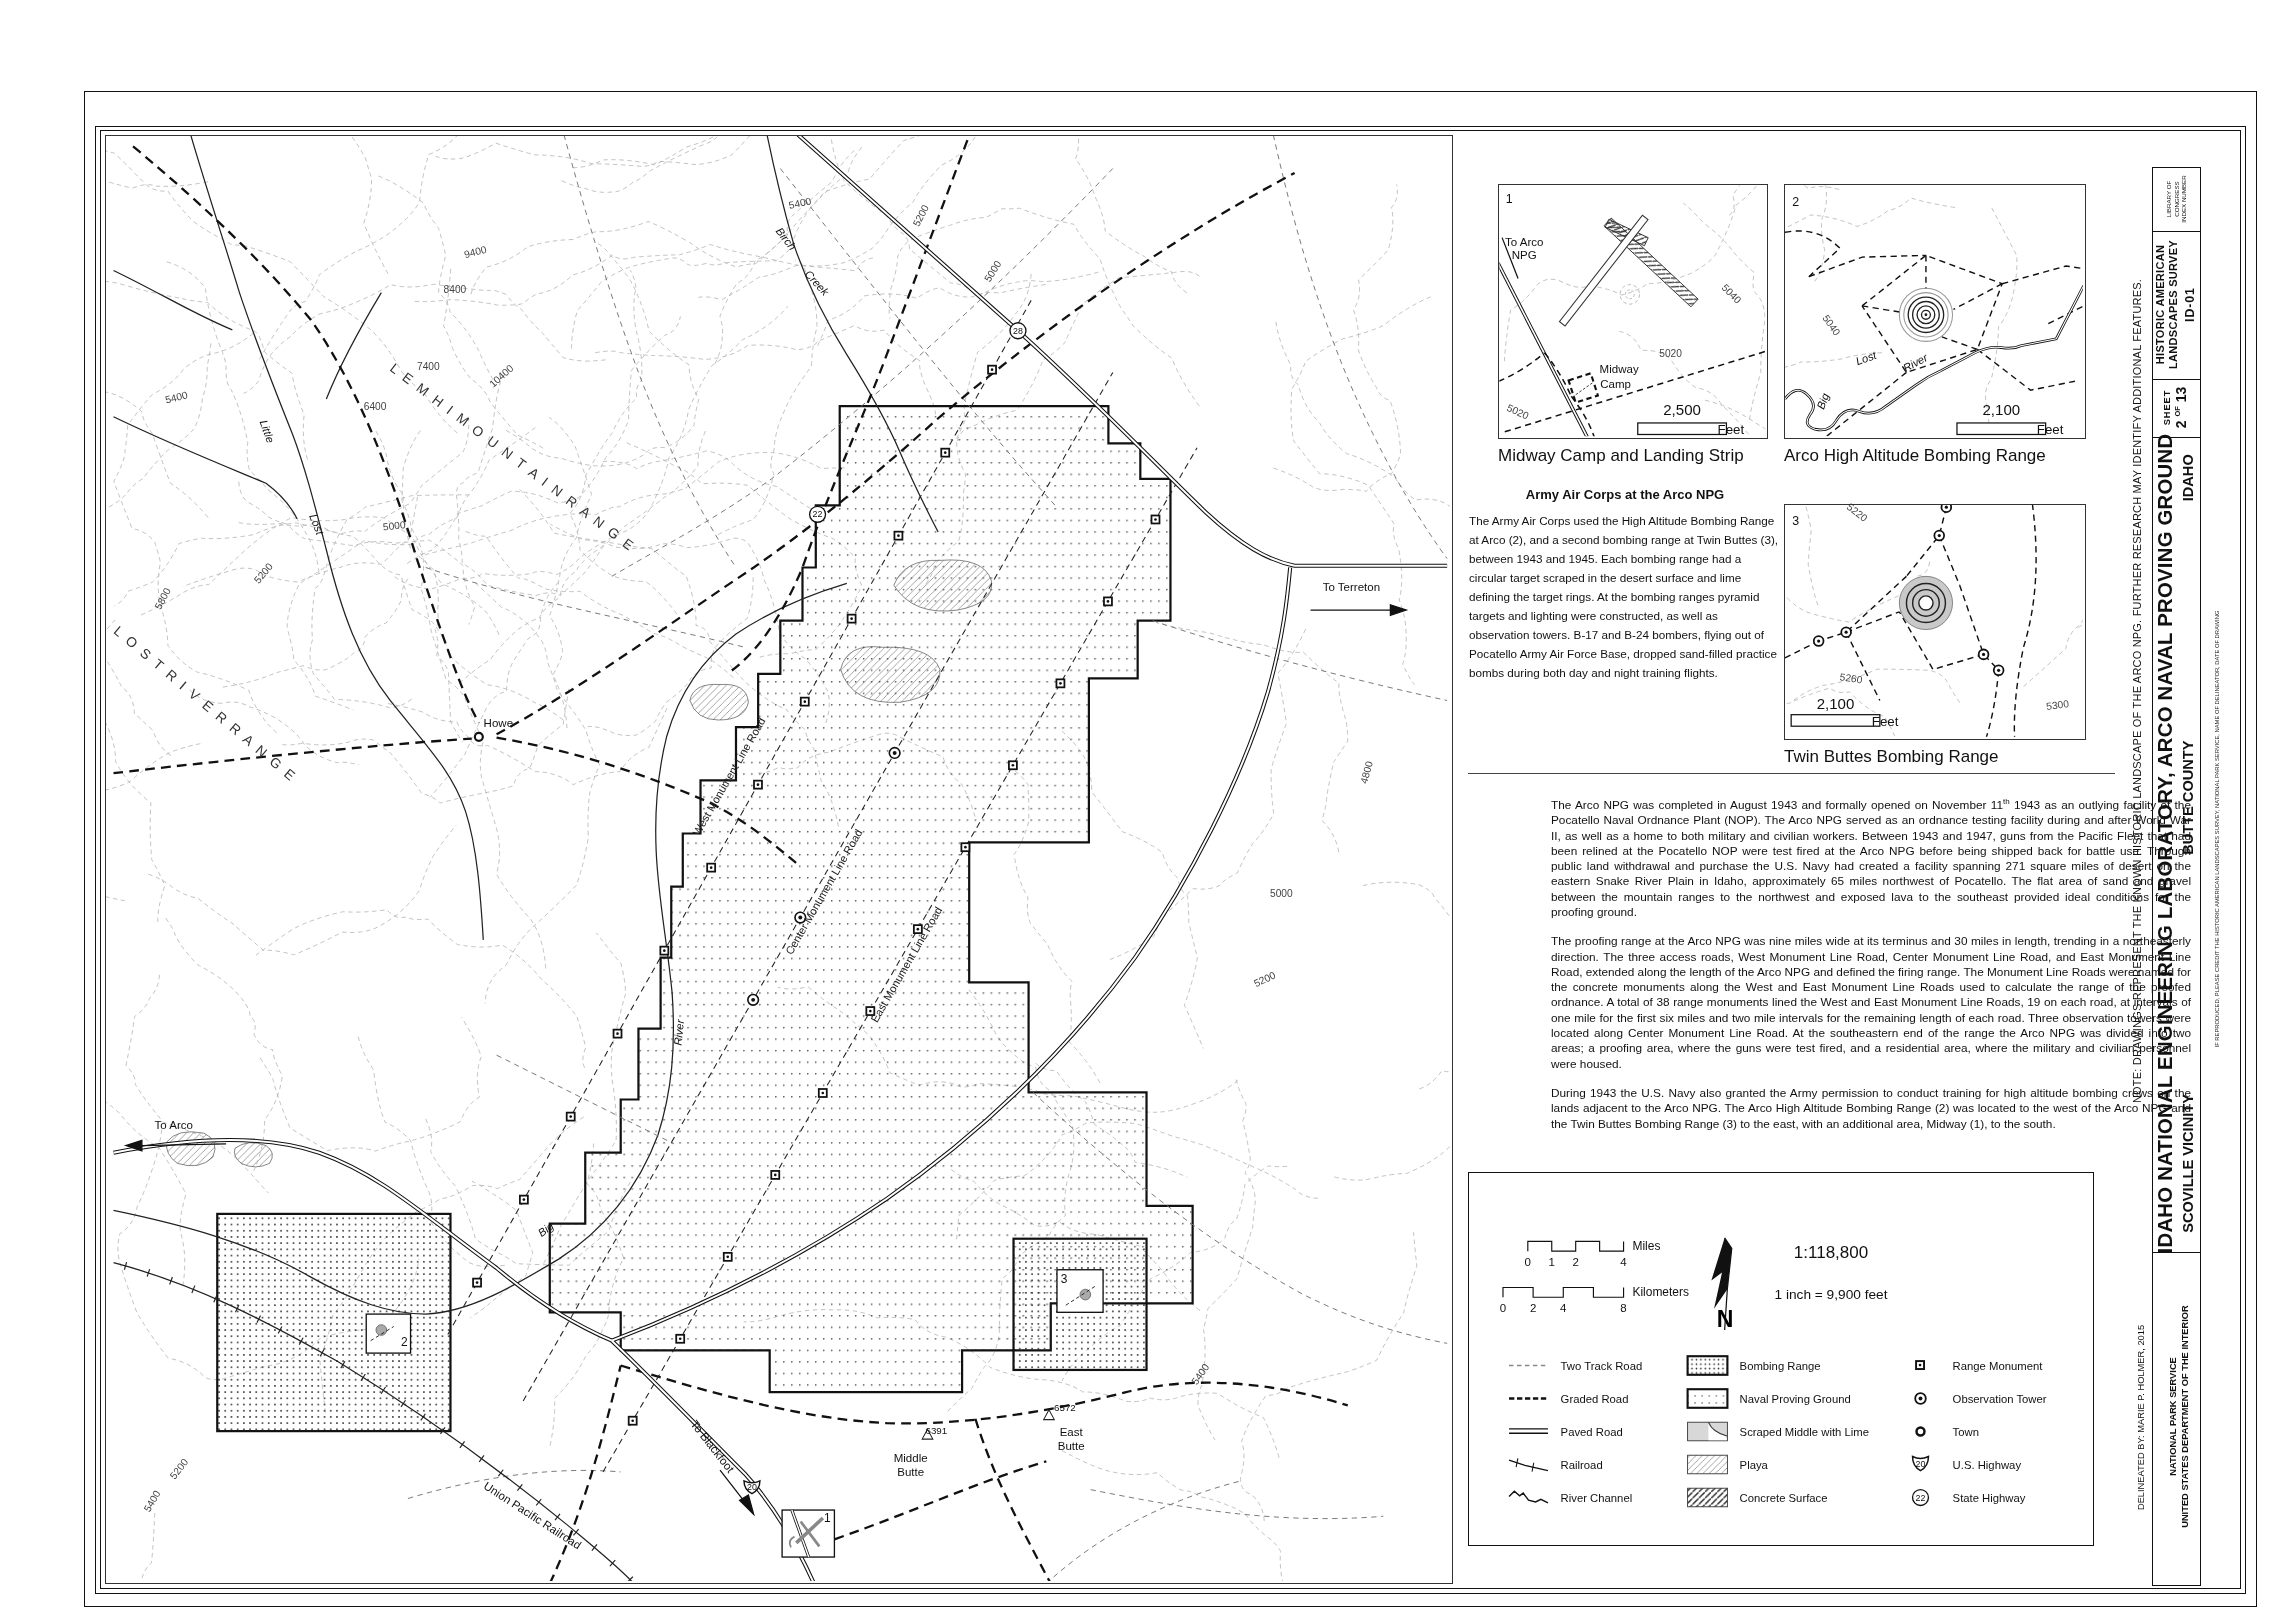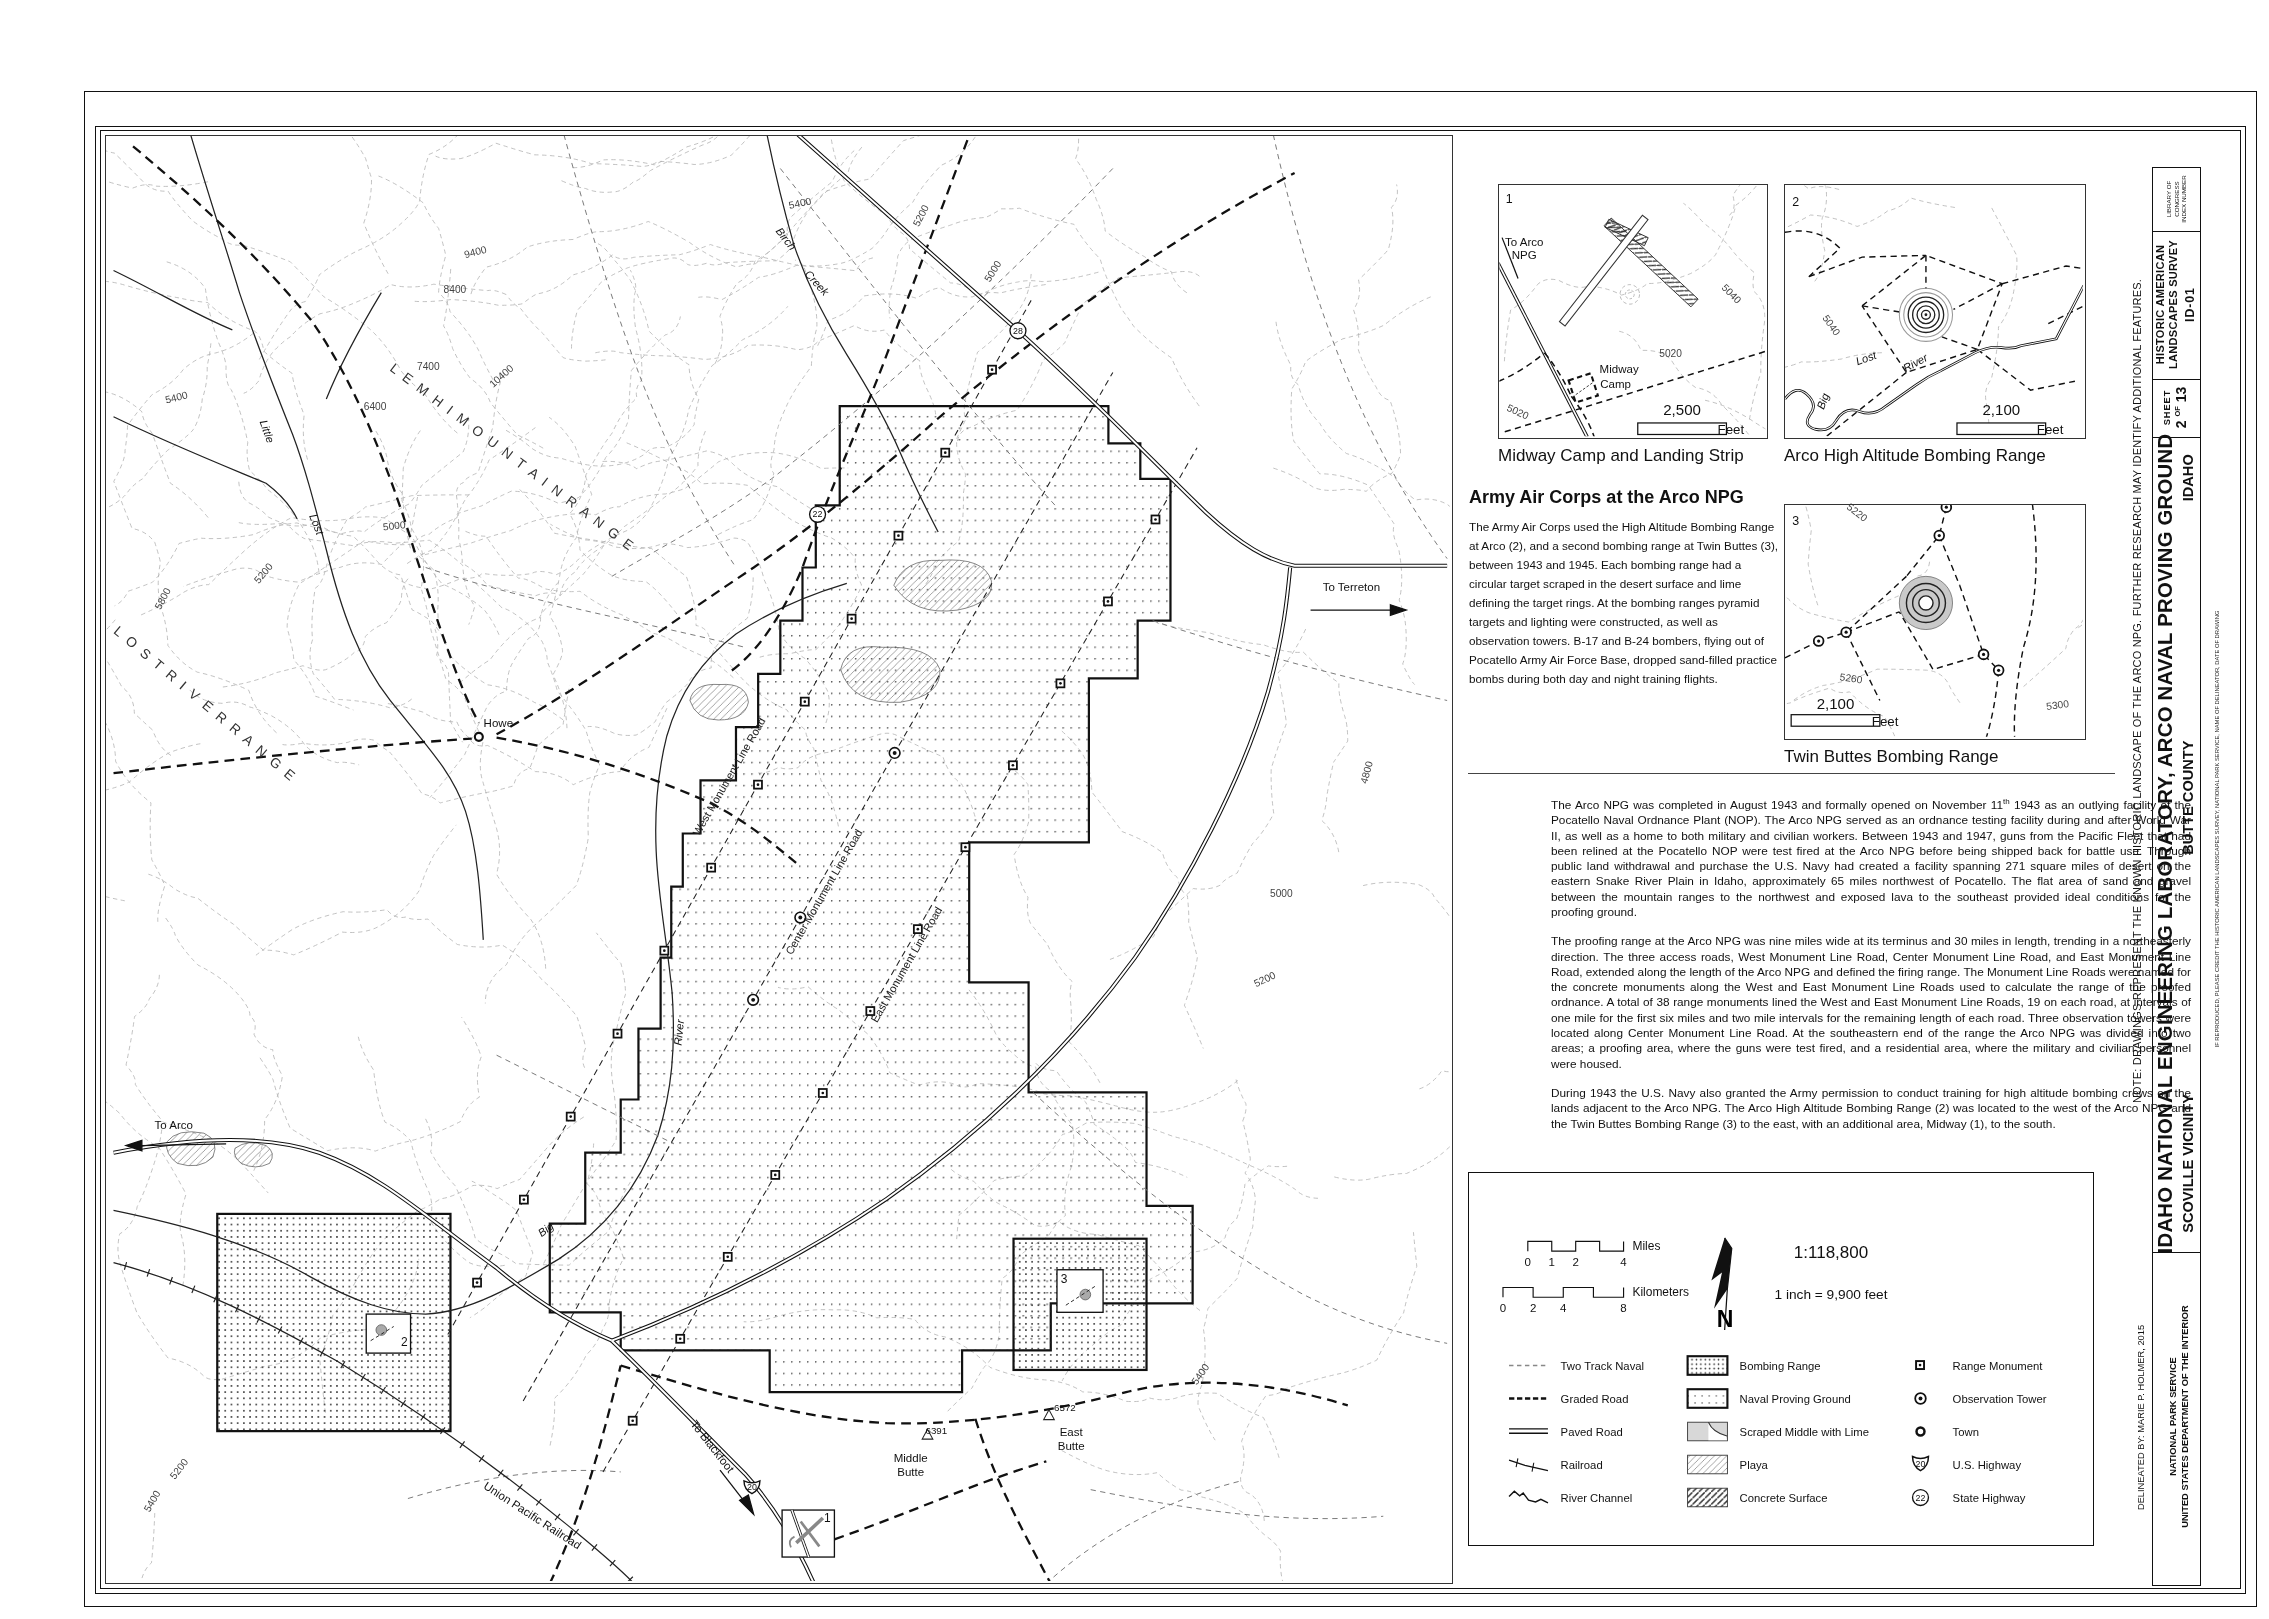--- a/index.html
+++ b/index.html
@@ -16,21 +16,21 @@
   .inset{border:1.2px solid #333;z-index:3;}
   .i1{left:1498px;top:184px;width:268px;height:253px;}
   .i2{left:1784px;top:184px;width:300px;height:253px;}
   .i3{left:1784px;top:504px;width:300px;height:234px;}
   .caption{z-index:4;font-size:17px;color:#111;}
   .cap1{left:1498px;top:446px;width:268px;}
   .cap2{left:1784px;top:446px;width:300px;}
   .cap3{left:1784px;top:747px;width:300px;}
   
   .army{left:1469px;top:487px;width:312px;z-index:4;}
-  .army h3{margin:0 0 8.9px 0;font-size:18px;}
+  .army h3{margin:0 0 8.9px 0;font-size:13px;text-align:center;}
   .army p{margin:0 0 14px 0;font-size:11.7px;line-height:19px;}
   .bodytxt{left:1551px;top:794px;width:640px;z-index:4;}
   .bodytxt p{margin:0 0 14px 0;font-size:11.8px;line-height:15.3px;text-align:justify;}
   .divider{left:1468px;top:773px;width:647px;border-top:0.9px solid #444;z-index:3;}
   
   .titlebox{left:1468px;top:1172px;width:624px;height:372px;border:1.3px solid #111;z-index:3;}
   .maptitle{left:1468px;top:1186px;width:624px;text-align:center;font-variant:small-caps;
             font-size:24px;letter-spacing:0.9px;color:#111;z-index:4;}
   .ratio{left:1738px;top:1243px;width:186px;text-align:center;font-size:17px;z-index:4;}
   .inch{left:1738px;top:1287px;width:186px;text-align:center;font-size:13.7px;z-index:4;}
@@ -616,21 +616,21 @@
   </div>
 
   <div class="abs titlebox"></div>
   <div class="abs ratio">1:118,800</div>
   <div class="abs inch">1 inch = 9,900 feet</div>
   <div class="abs legcol" id="legcol1" style="left:1507px;top:1349px;">
       <div class="legrow">
         <div class="sym"><svg xmlns="http://www.w3.org/2000/svg" width="43" height="23" viewBox="0 0 48 26">
             <line x1="2" y1="13" x2="46" y2="13" stroke="#888" stroke-width="1.5" stroke-dasharray="5 4"></line>
           </svg></div>
-        <div class="lbl">Two Track Naval</div>
+        <div class="lbl">Two Track Road</div>
       </div>
       <div class="legrow">
         <div class="sym"><svg xmlns="http://www.w3.org/2000/svg" width="43" height="23" viewBox="0 0 48 26">
             <line x1="2" y1="13" x2="46" y2="13" stroke="#111" stroke-width="3" stroke-dasharray="6 3"></line>
           </svg></div>
         <div class="lbl">Graded Road</div>
       </div>
       <div class="legrow">
         <div class="sym"><svg xmlns="http://www.w3.org/2000/svg" width="43" height="23" viewBox="0 0 48 26">
             <line x1="2" y1="10" x2="46" y2="10" stroke="#111" stroke-width="1.6"></line>

